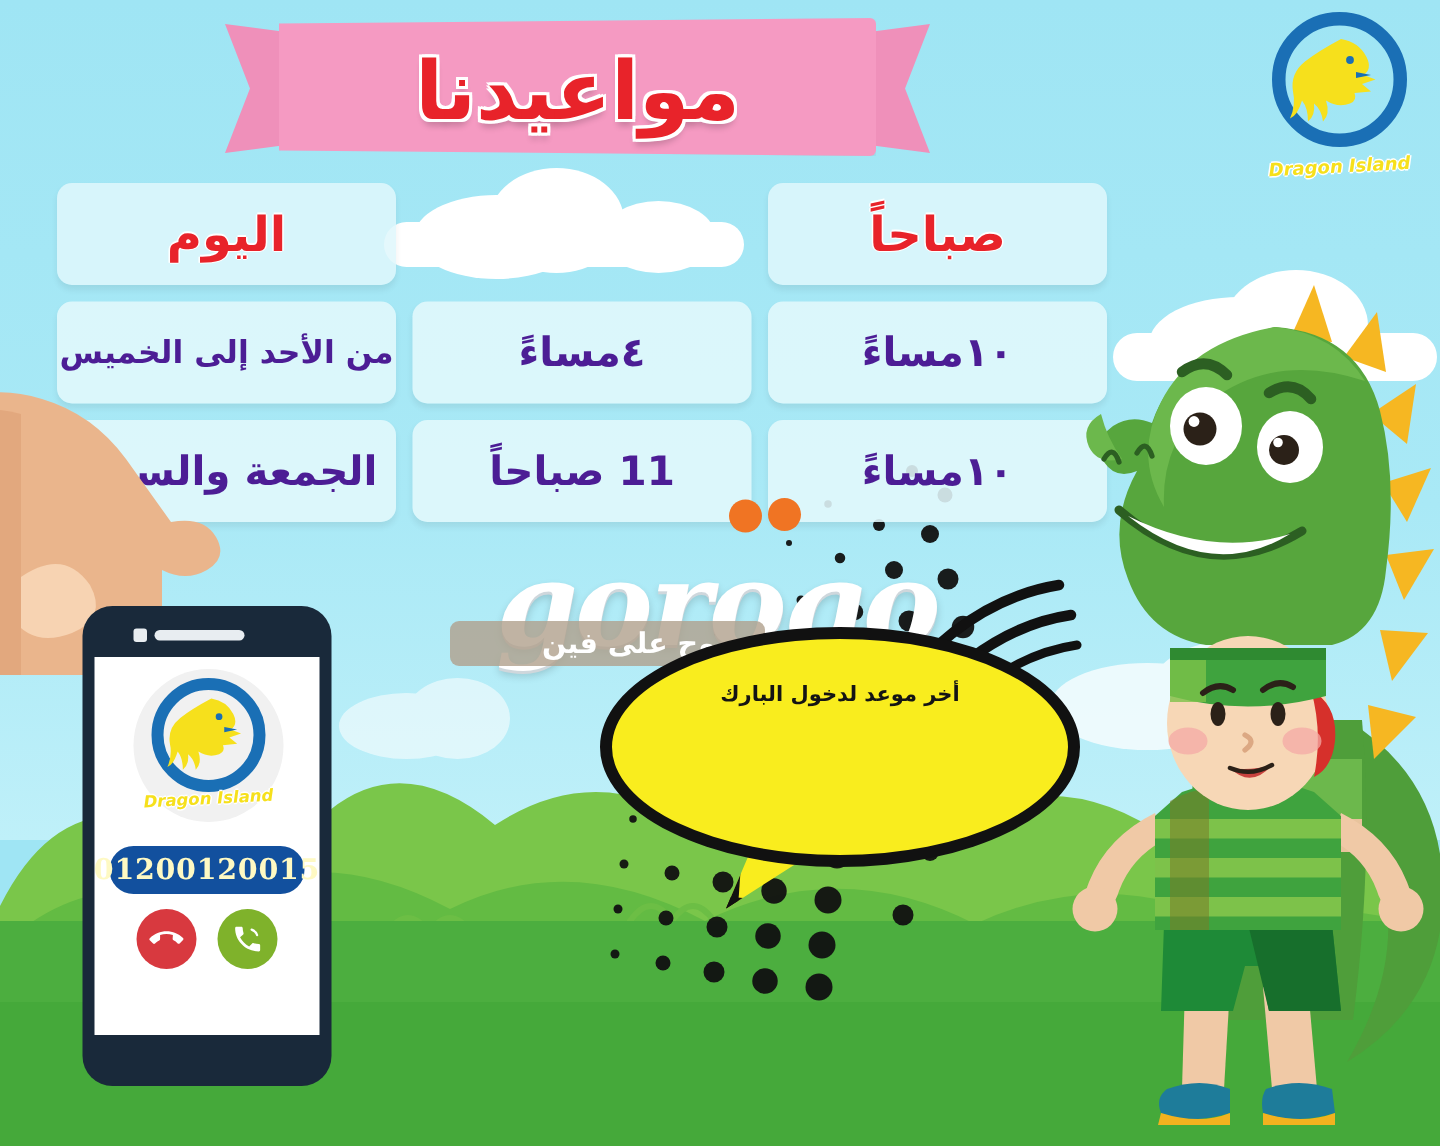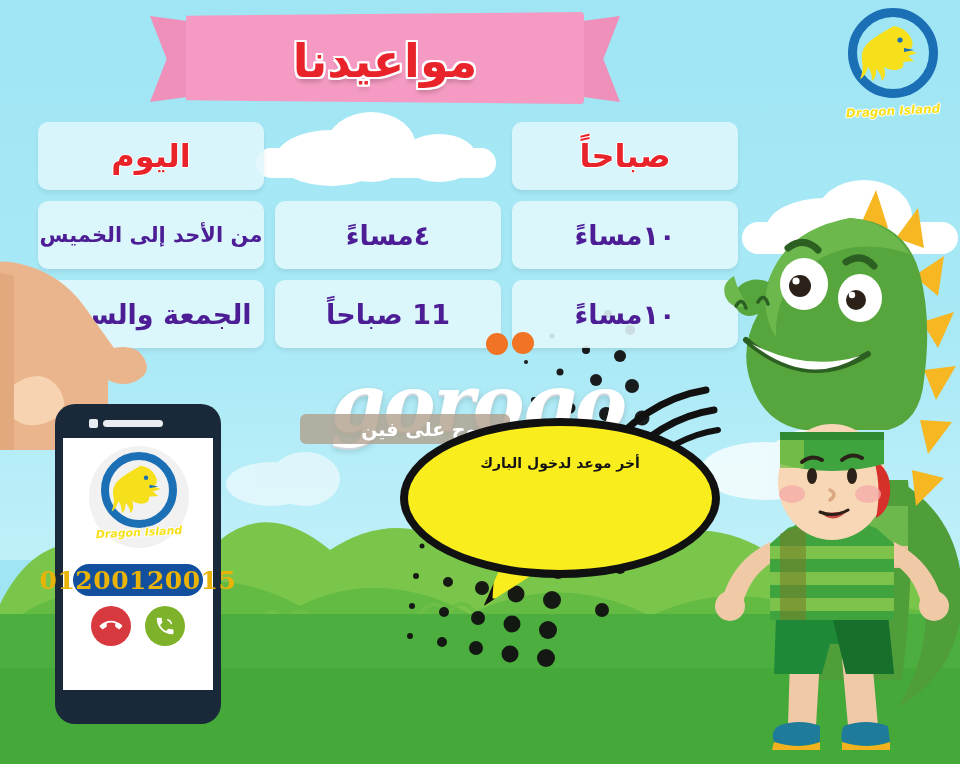--- a/index.html
+++ b/index.html
@@ -25,21 +25,21 @@
   .ribbon-wrap{position:absolute;left:150px;top:8px;width:470px;height:105px;}
   .ribbon-body{position:absolute;left:36px;top:4px;width:398px;height:92px;background:#f59ac2;
     border-radius:4px;
     clip-path:polygon(0 4%,100% 0,100% 100%,0 96%);
     box-shadow:0 3px 5px rgba(0,0,0,.07);}
   .ribbon-tail{position:absolute;top:8px;width:52px;height:86px;background:#ef90ba;}
   .ribbon-tail.l{left:0;clip-path:polygon(0 0,100% 8%,100% 92%,0 100%,32% 50%);}
   .ribbon-tail.r{right:0;clip-path:polygon(100% 0,0 8%,0 92%,100% 100%,68% 50%);}
   .ribbon-text{position:absolute;left:0;top:0;width:470px;height:105px;
     display:flex;align-items:center;justify-content:center;
-    font-size:46px;font-weight:bold;color:#e8232a;
+    font-size:54px;font-weight:bold;color:#e8232a;
     text-shadow:-2px 0 #fff,0 -2px #fff,2px 0 #fff,0 2px #fff,-2px -2px #fff,2px 2px #fff,-2px 2px #fff,2px -2px #fff,0 5px 4px rgba(0,0,0,.18);
     letter-spacing:1px;}
 
   
   .logo{position:absolute;right:12px;top:6px;width:110px;height:112px;}
   .logo .ring{position:absolute;left:10px;top:2px;width:90px;height:90px;border-radius:50%;
      border:9px solid #1a6fb5;box-sizing:border-box;}
   .logo .dragon{position:absolute;left:26px;top:16px;width:58px;height:62px;}
   .logo .lbl{position:absolute;left:0;bottom:0;width:110px;text-align:center;
      font-size:12px;font-weight:bold;font-style:italic;color:#f6e01c;
@@ -93,21 +93,21 @@
   .phone .screen{position:absolute;left:8px;top:34px;width:150px;height:252px;background:#fff;}
   .phone .spk{position:absolute;left:48px;top:16px;width:60px;height:7px;background:#e8edf1;border-radius:4px;}
   .phone .cam{position:absolute;left:34px;top:15px;width:9px;height:9px;background:#e8edf1;border-radius:2px;}
   .phone .plogo{position:absolute;left:26px;top:8px;width:100px;height:102px;border-radius:50%;background:#f1f1f1;}
   .phone .pring{position:absolute;left:38px;top:14px;width:76px;height:76px;border-radius:50%;border:8px solid #1a6fb5;box-sizing:border-box;}
   .phone .pdragon{position:absolute;left:52px;top:24px;width:50px;height:54px;}
   .phone .plbl{position:absolute;left:16px;top:88px;width:120px;text-align:center;font-size:11px;font-weight:bold;
      font-style:italic;color:#f6e01c;text-shadow:-1px 0 #fff,0 -1px #fff,1px 0 #fff,0 1px #fff;transform:rotate(-3deg);}
   .phone .num{position:absolute;left:10px;top:126px;width:130px;height:32px;background:#12509e;border-radius:16px;
      display:flex;align-items:center;justify-content:center;}
-  .phone .num span{color:#eab308;font-size:25px;font-weight:bold;letter-spacing:.5px;
+  .phone .num span{color:#fef9c3;font-size:19px;font-weight:bold;letter-spacing:.5px;
      font-family:"DejaVu Serif","Liberation Serif",serif;}
   .phone .btns{position:absolute;left:28px;top:168px;width:94px;height:40px;display:flex;justify-content:space-between;}
   .phone .cbtn{width:40px;height:40px;border-radius:50%;display:flex;align-items:center;justify-content:center;}
   .phone .answer{background:#7fb22b;}
   .phone .decline{background:#d8393f;}
   .hand{position:absolute;left:-48px;top:150px;width:270px;height:300px;}
 
   
   .dino{position:absolute;left:700px;top:180px;width:270px;height:560px;}
   

